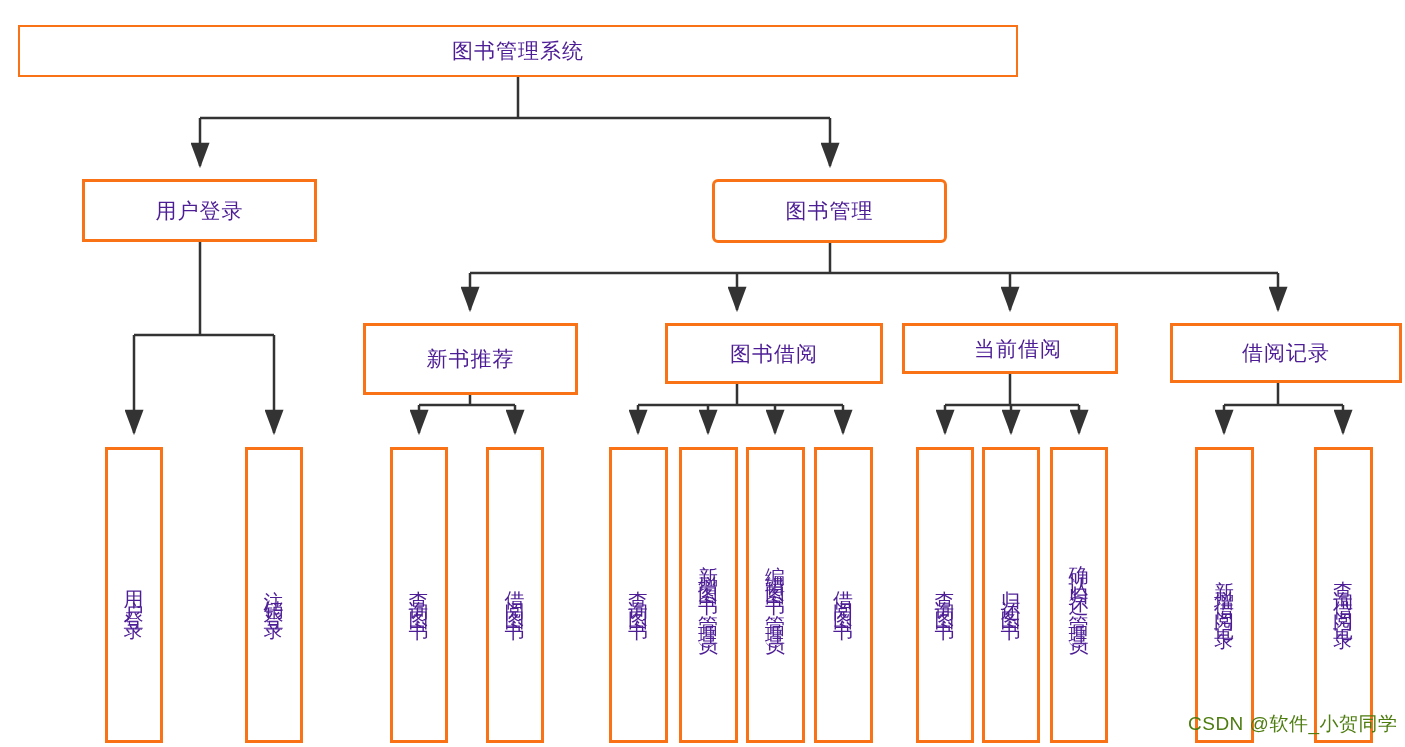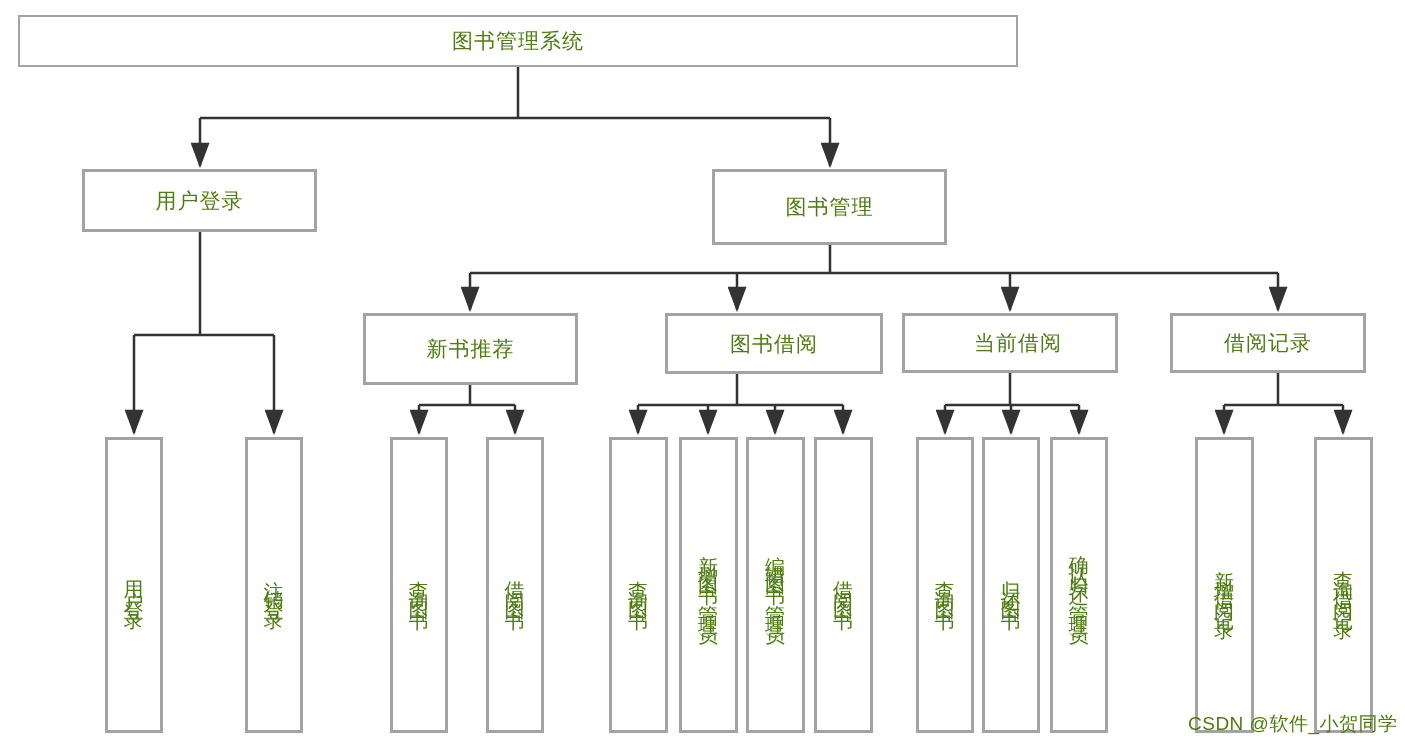--- a/index.html
+++ b/index.html
@@ -13,46 +13,47 @@
   }
   .connectors {
     position: absolute;
     left: 0; top: 0;
     width: 1405px; height: 747px;
     z-index: 1;
   }
   .box {
     position: absolute;
     background: #ffffff;
-    border: 3px solid #a3a3a3;
+    border: 3px solid #f97316;
     box-sizing: border-box;
     display: flex;
     align-items: center;
     justify-content: center;
-    color: #4d7c0f;
+    color: #4c1d95;
     z-index: 2;
+    margin-top: 10px;
   }
   .box-h { font-size: 21px; letter-spacing: 1px; }
   .root-box { border-width: 2px; }
   .box-v span {
     writing-mode: vertical-rl;
     text-orientation: mixed;
     font-size: 20px;
     line-height: 1;
     letter-spacing: 10px;
     white-space: nowrap;
   }
   
   .n-root  { left: 18px;   top: 15px;  width: 1000px; height: 52px; }
   .n-l2a   { left: 82px;   top: 169px; width: 235px;  height: 63px; }
-  .n-l2b   { left: 712px;  top: 169px; width: 235px;  height: 76px; }
+  .n-l2b   { left: 712px;  top: 169px; width: 235px;  height: 64px; border-radius: 6px; }
   .n-l3a   { left: 363px;  top: 313px; width: 215px;  height: 72px; }
   .n-l3b   { left: 665px;  top: 313px; width: 218px;  height: 61px; }
-  .n-l3c   { left: 902px;  top: 313px; width: 216px;  height: 60px; padding-left: 16px; }
-  .n-l3d   { left: 1170px; top: 313px; width: 196px;  height: 60px; }
+  .n-l3c   { left: 902px;  top: 313px; width: 216px;  height: 51px; padding-left: 16px; }
+  .n-l3d   { left: 1170px; top: 313px; width: 232px;  height: 60px; }
   .leaf    { top: 437px; height: 296px; }
   .n-u1 { left: 105px;  width: 58px; }
   .n-u2 { left: 245px;  width: 58px; }
   .n-x1 { left: 390px;  width: 58px; }
   .n-x2 { left: 486px;  width: 58px; }
   .n-b1 { left: 609px;  width: 59px; }
   .n-b2 { left: 679px;  width: 59px; }
   .n-b3 { left: 746px;  width: 59px; }
   .n-b4 { left: 814px;  width: 59px; }
   .n-c1 { left: 916px;  width: 58px; }

